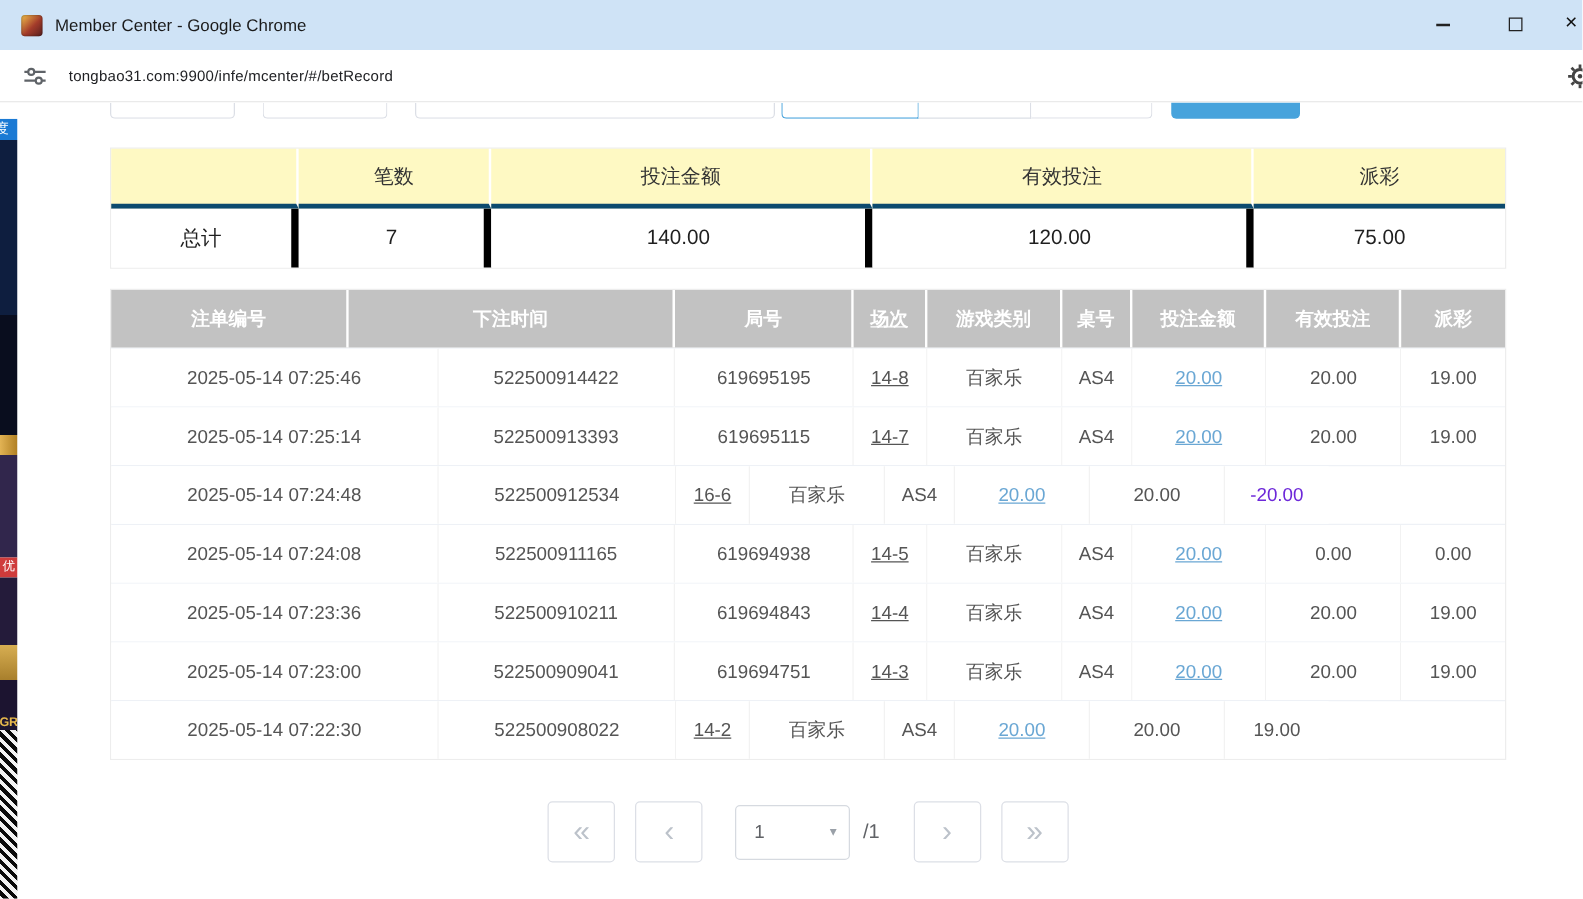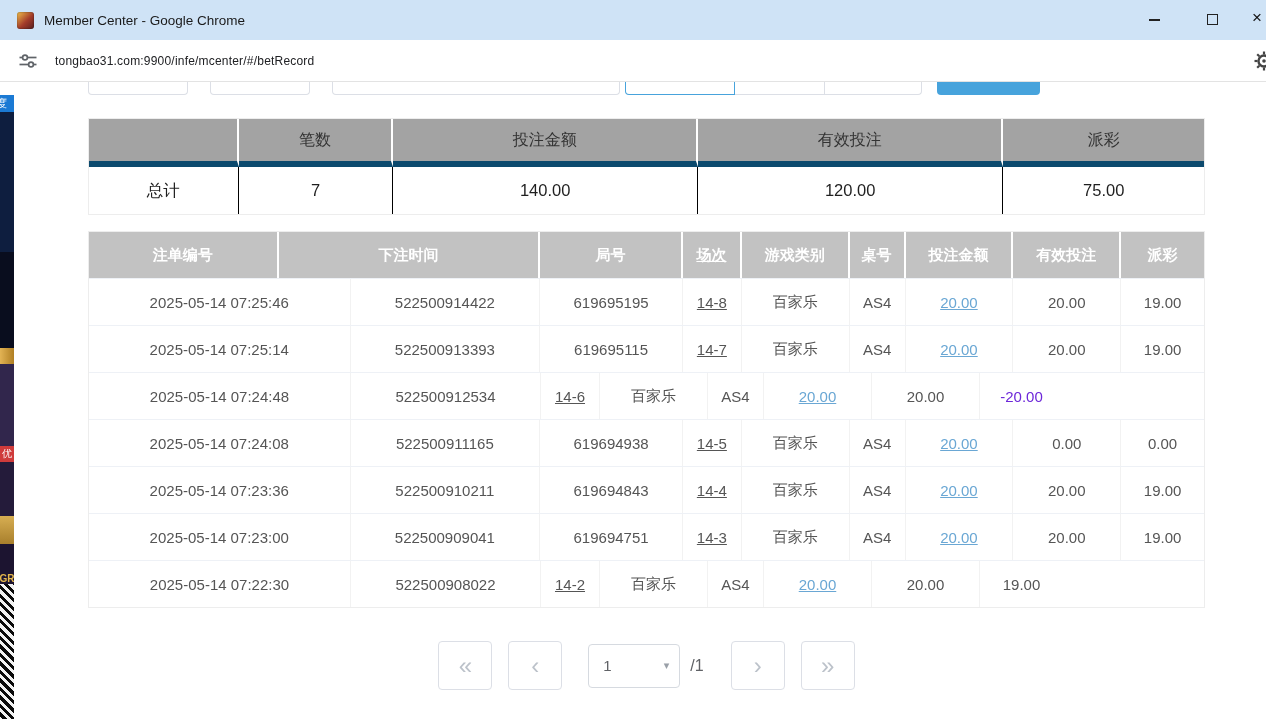--- a/index.html
+++ b/index.html
@@ -53,24 +53,24 @@
   .cut-input{ left:244px; width:288px; }
   .cut-seg1 { left:537px; width:110px; border-color:#47a3dc; border-radius:0 0 0 4px; }
   .cut-seg2 { left:647px; width:90px;  border-radius:0; border-left:none; }
   .cut-seg3 { left:737px; width:97px;  border-radius:0 0 4px 0; border-left:none; }
   .cut-blue { left:849px; width:103px; background:#47a3dc; border:none; }
 
   
   .sum-table { margin-top:23px; border:1px solid #ededed; }
   .sum-row { display:flex; }
   .sum-cell { display:flex; align-items:center; justify-content:center; }
-  .sum-head .sum-cell { background:#a3a3a3; height:48px; border-right:2px solid #fff;
-                        border-bottom:6px solid #0c4a6e; font-size:16px; color:#333; }
+  .sum-head .sum-cell { background:#fef9c3; height:48px; border-right:2px solid #fff;
+                        border-bottom:4px solid #0c4a6e; font-size:16px; color:#333; }
   .sum-head .sum-cell:last-child { border-right:none; }
-  .sum-body .sum-cell { background:#fff; height:47px; border-right:1px solid #000000;
+  .sum-body .sum-cell { background:#fff; height:47px; border-right:6px solid #000000;
                         font-size:16.5px; color:#1f1f1f; }
   .sum-body .sum-cell:last-child { border-right:none; }
   .s0{width:150px;} .s1{width:155px;} .s2{width:305px;} .s3{width:306px;} .s4{width:201px;}
 
   
   .bet-table { margin-top:16px; border:1px solid #ededed; }
   .bt-head { display:flex; }
   .bt-hcell { background:#c2c2c2; color:#fff; font-weight:bold; font-size:15px; height:46px;
               display:flex; align-items:center; justify-content:center; border-right:2px solid #fff; }
   .bt-hcell:last-child { border-right:none; }
@@ -206,21 +206,21 @@
     <div class="bt-cell c3">14-7</div>
     <div class="bt-cell c4">百家乐</div>
     <div class="bt-cell c5">AS4</div>
     <div class="bt-cell c6 link">20.00</div>
     <div class="bt-cell c7">20.00</div>
     <div class="bt-cell c8">19.00</div>
   </div>
           <div class="bt-row">
     <div class="bt-cell c0">2025-05-14 07:24:48</div>
     <div class="bt-cell c1">522500912534</div>
-    <div class="bt-cell c3">14-6</div>
+    <div class="bt-cell c3">16-6</div>
     <div class="bt-cell c4">百家乐</div>
     <div class="bt-cell c5">AS4</div>
     <div class="bt-cell c6 link">20.00</div>
     <div class="bt-cell c7">20.00</div>
     <div class="bt-cell c8 neg">-20.00</div>
   </div>
           <div class="bt-row">
     <div class="bt-cell c0">2025-05-14 07:24:08</div>
     <div class="bt-cell c1">522500911165</div>
     <div class="bt-cell c2">619694938</div>

